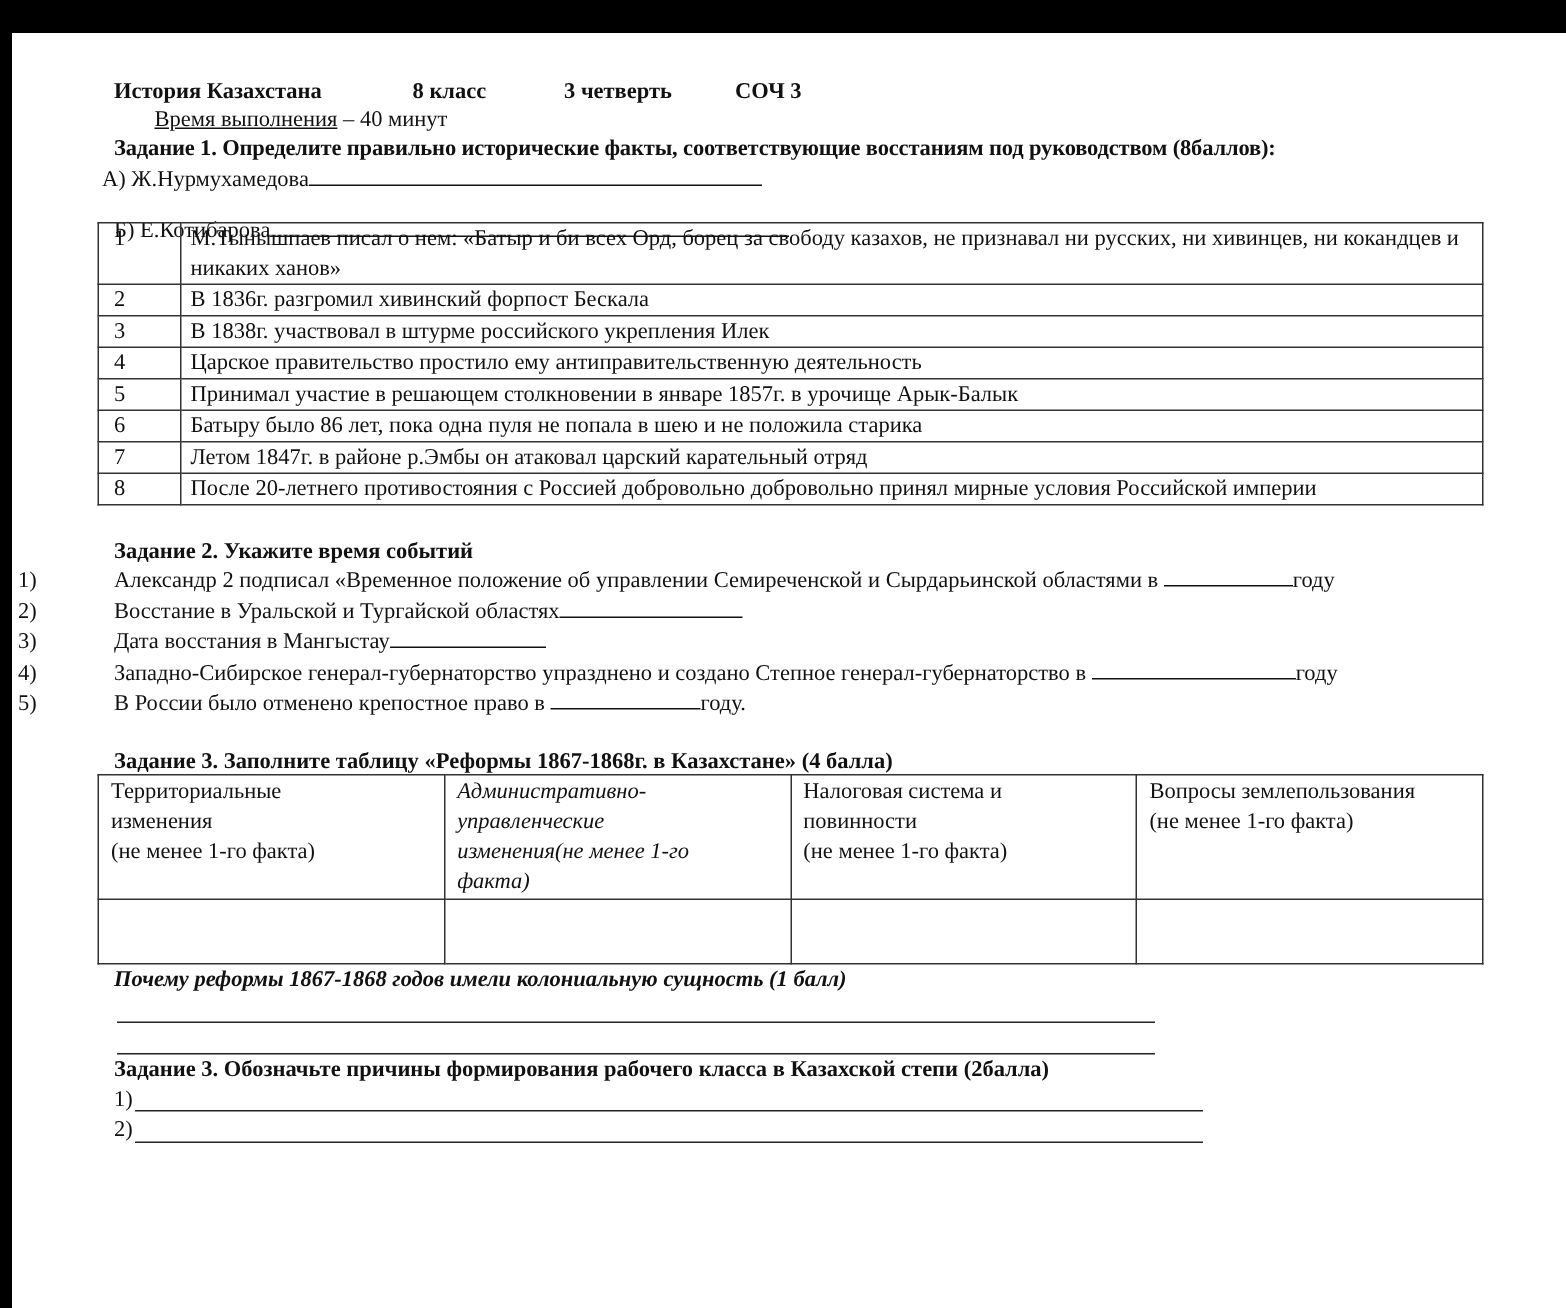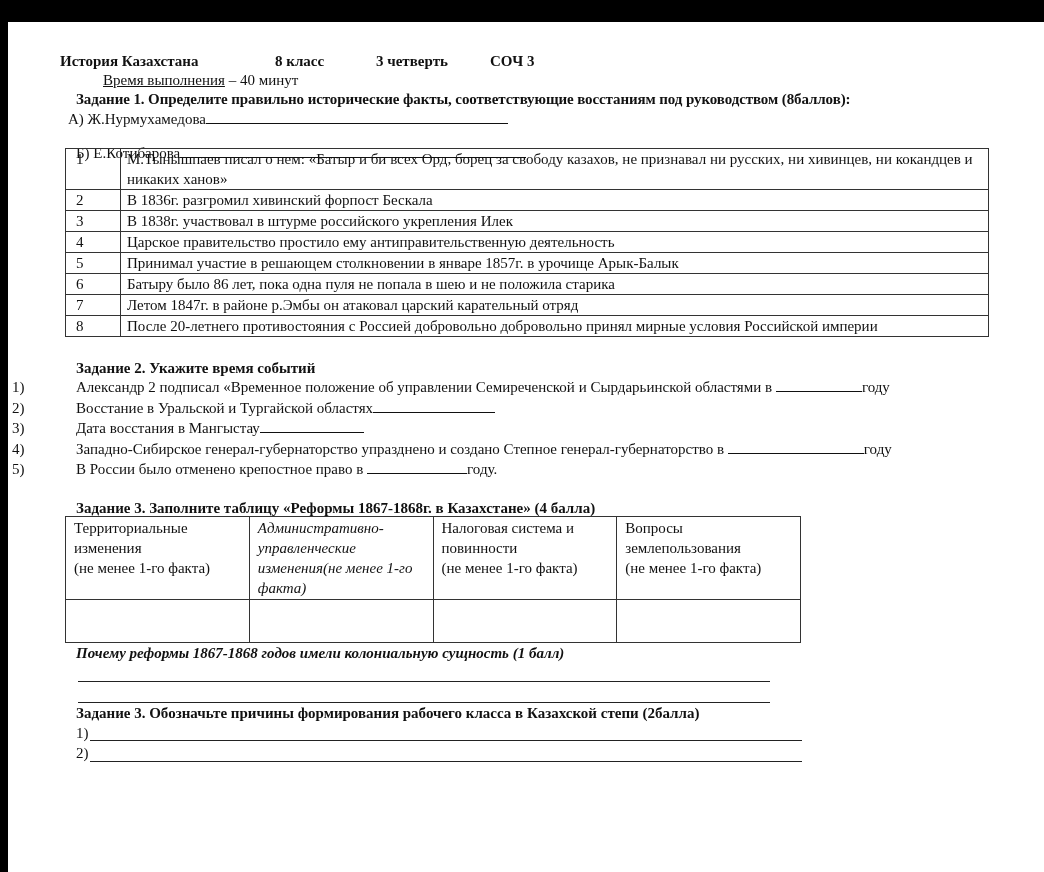--- a/index.html
+++ b/index.html
@@ -19,32 +19,32 @@
   .t1 { position: absolute; left: 57px; top: 126px; width: 924px; border-collapse: collapse; font-size: 15px; }
   .t1 td { border: 1px solid #333; padding: 0 6px; line-height: 20px; vertical-align: top; }
   .t1 td.num { width: 38px; padding-left: 10px; }
   .t1 td.txt { white-space: normal; }
   
   .t2 { position: absolute; left: 0; top: 355px; font-size: 15px; line-height: 20.5px; }
   .t2 .row { position: relative; height: 20.5px; white-space: nowrap; }
   .t2 .n { position: absolute; left: 4px; }
   .t2 .tx { position: absolute; left: 68px; }
   
-  .t3 { position: absolute; left: 57px; top: 494px; width: 736px; border-collapse: collapse; font-size: 15px; table-layout: fixed; }
+  .t3 { position: absolute; left: 57px; top: 494px; width: 924px; border-collapse: collapse; font-size: 15px; table-layout: fixed; }
   .t3 td { border: 1px solid #333; padding: 1px 8px; line-height: 20px; vertical-align: top; }
   .t3 tr.hdr td { height: 79px; }
   .t3 tr.ans td { height: 40px; }
   .line { position: absolute; height: 0; border-top: 1px solid #222; }
 </style>
 </head>
 <body>
 
 <div class="page">
 
-  <div class="abs b f15" style="left:52px; top:30px;">История Казахстана</div>
+  <div class="abs b f15" style="left:68px; top:30px;">История Казахстана</div>
   <div class="abs b f15" style="left:267px; top:30px;">8 класс</div>
   <div class="abs b f15" style="left:368px; top:30px;">3 четверть</div>
   <div class="abs b f15" style="left:482px; top:30px;">СОЧ 3</div>
 
   <div class="abs f15" style="left:68px; top:49px;margin-left:27px;">
     <span class="u">Время выполнения</span><span> – 40 минут</span>
   </div>
 
   <div class="abs b f15" style="left:68px; top:68px; letter-spacing:-0.1px;">Задание 1. Определите правильно исторические факты, соответствующие восстаниям под руководством (8баллов):</div>
   <div class="abs f15" style="left:60px; top:88px;text-align:right;">

